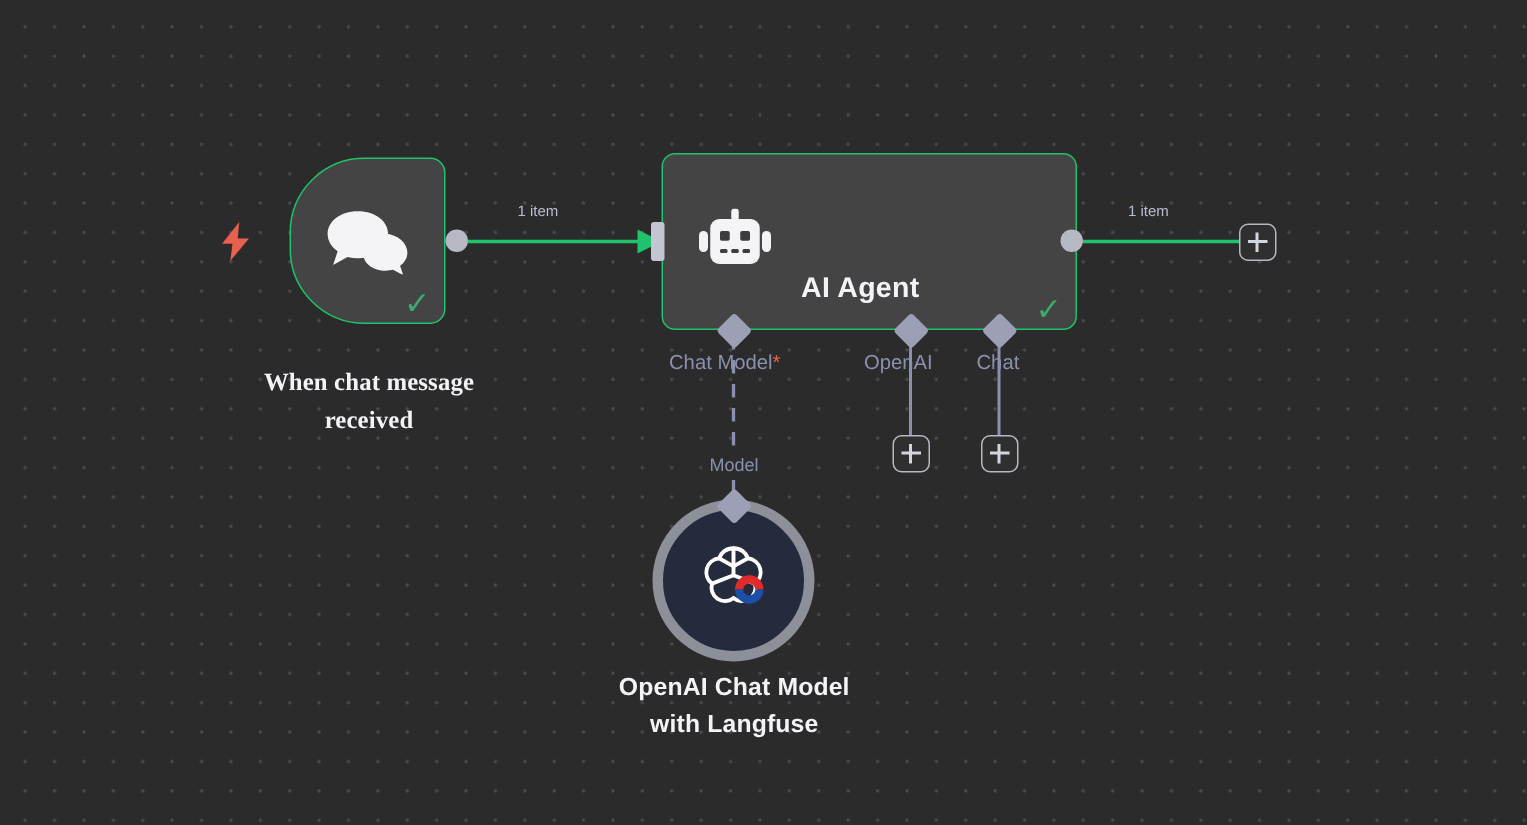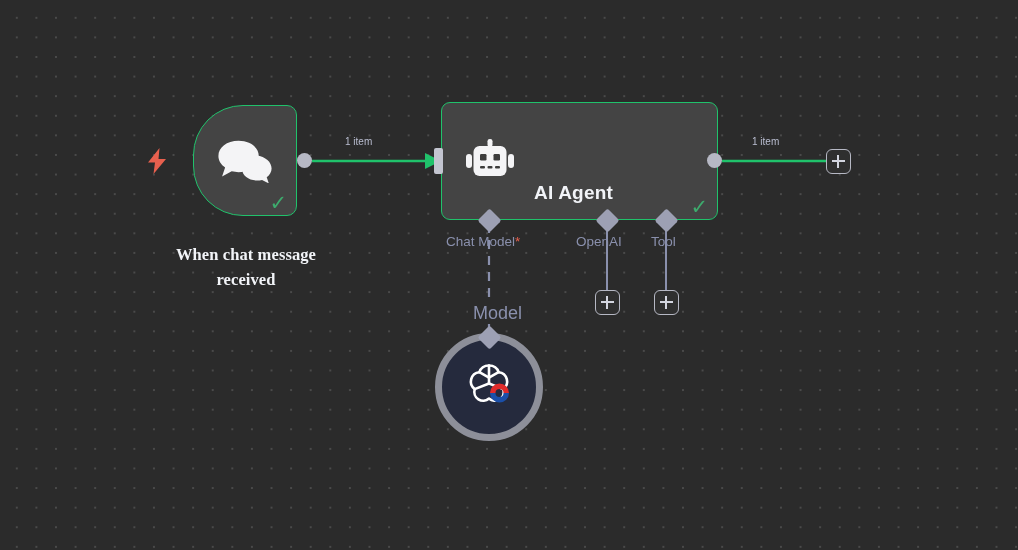--- a/index.html
+++ b/index.html
@@ -133,21 +133,21 @@
     position: absolute;
     color: #b9bdd0;
     font-size: 10px;
     white-space: nowrap;
     z-index: 8;
     line-height: 1;
   }
   .model-label {
     position: absolute;
     color: #8a90ad;
-    font-size: 18px;
+    font-size: 12px;
     background: #2b2b2b;
     padding: 2px 5px;
     z-index: 9;
     line-height: 1;
   }
 
   
   .plus-btn {
     position: absolute;
     width: 25px; height: 25px;
@@ -249,21 +249,21 @@
 
   <div class="plus-btn" style="left:826px; top:149px;"></div>
 
   <div class="diamond" style="left:481px; top:212px;"></div>
   <div class="sub-label" style="left:446px; top:235px;"><span>Chat Model</span><span class="req">*</span></div>
 
   <div class="diamond" style="left:599px; top:212px;"></div>
   <div class="sub-label" style="left:576px; top:235px;">OpenAI</div>
 
   <div class="diamond" style="left:658px; top:212px;"></div>
-  <div class="sub-label" style="left:651px; top:235px;">Tool</div>
+  <div class="sub-label" style="left:651px; top:235px;">Chat</div>
 
   <div class="plus-btn" style="left:595px; top:290px;"></div>
   <div class="plus-btn" style="left:654px; top:290px;"></div>
 
   <div class="model-label" style="left:468px; top:302px;">Model</div>
 
   <div class="diamond" style="left:481px; top:329px;"></div>
 
   <div id="openai-node">
     <svg id="openai-logo" viewBox="0 0 56 56" xmlns="http://www.w3.org/2000/svg">
@@ -285,14 +285,16 @@
         <path d="M37.6 13.2 L28 18.6"></path>
       </g>
 
       <g>
         <path d="M29 34 a9.5 9.5 0 0 1 19 0 h-5.5 a4 4 0 0 0 -8 0 Z" fill="#e02b2b"></path>
         <path d="M29 34 a9.5 9.5 0 0 0 19 0 h-5.5 a4 4 0 0 1 -8 0 Z" fill="#1b4fa8"></path>
       </g>
     </svg>
   </div>
 
+  <div class="node-title" id="openai-title">OpenAI Chat Model
+with Langfuse</div>
 
 </div>
 
 </body></html>

